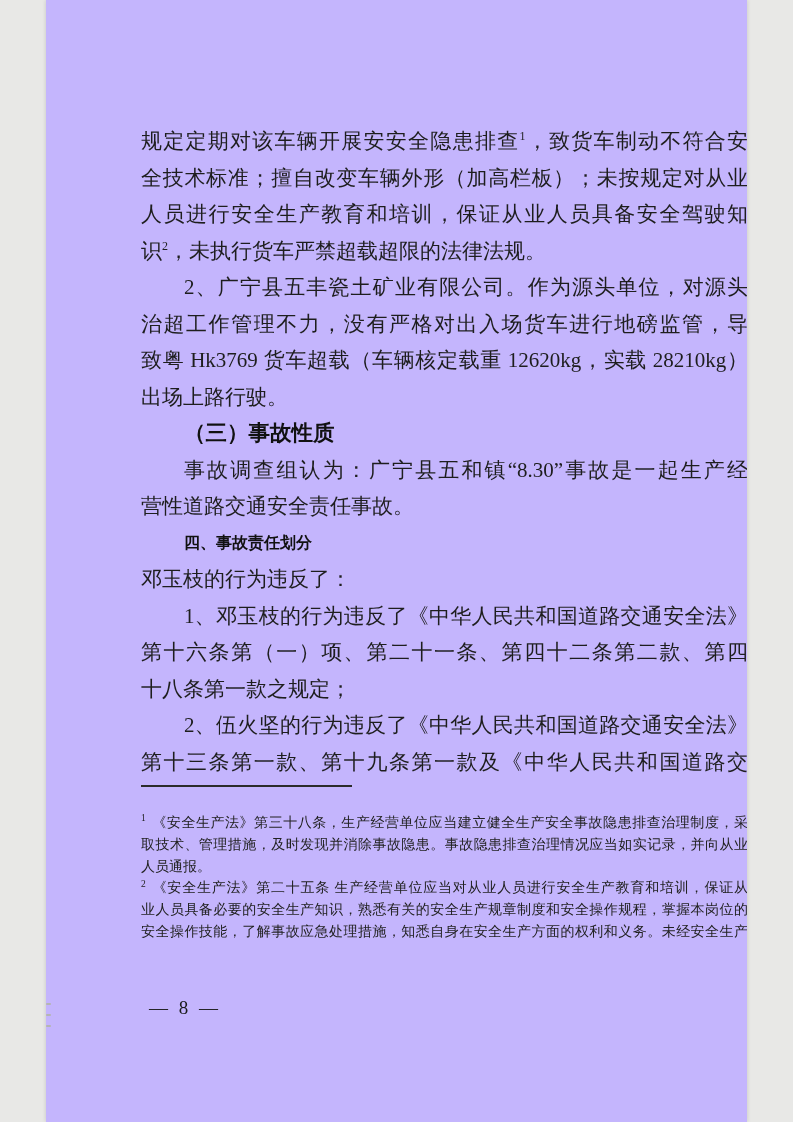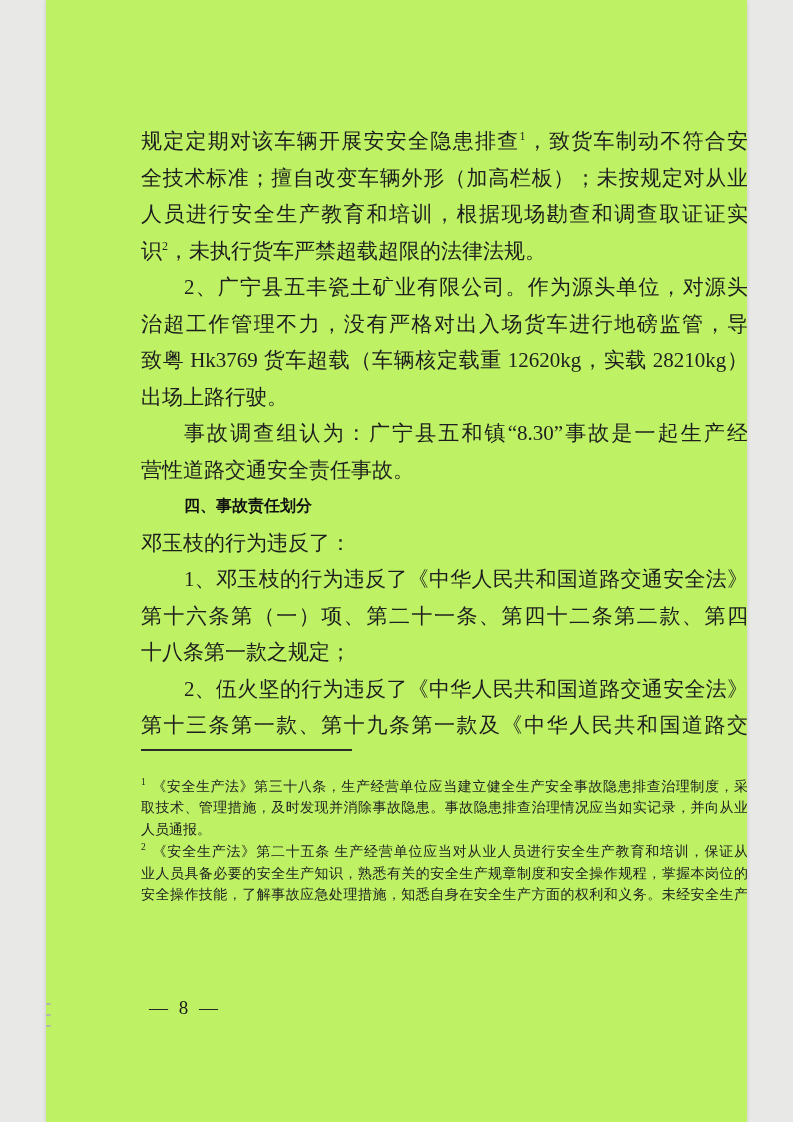--- a/index.html
+++ b/index.html
@@ -1,20 +1,20 @@
 <!DOCTYPE html>
 <html><head>
 <meta charset="utf-8">
 <style>
   html,body{margin:0;padding:0;background:#e8e8e6;}
   .page{
     position:relative;
     width:688px;height:1122px;
     margin:0 auto;
-    background:#bef264;
+    background:#c4b5fd;
     font-family:"Liberation Serif","DejaVu Serif",serif;
     color:#1e1e1e;
     overflow:hidden;
     box-shadow:0 0 4px rgba(0,0,0,.15);
     padding-left:13px;
   }
   .content{
     position:absolute;left:95px;top:123px;width:607px;
   }
   .line{
@@ -67,26 +67,27 @@
   }
 </style>
 </head>
 <body>
 
 <div class="page">
   <div class="content">
     <div id="body-lines">
         <div class="line body just"><span>规定定期对该车辆开展安安全隐患排查</span><sup>1</sup><span>，致货车制动不符合安</span></div>
         <div class="line body just"><span>全技术标准；擅自改变车辆外形（加高栏板）；未按规定对从业</span></div>
-        <div class="line body just"><span>人员进行安全生产教育和培训，根据现场勘查和调查取证证实</span></div>
+        <div class="line body just"><span>人员进行安全生产教育和培训，保证从业人员具备安全驾驶知</span></div>
         <div class="line body"><span>识</span><sup>2</sup><span>，未执行货车严禁超载超限的法律法规。</span></div>
         <div class="line body just ind"><span>2、广宁县五丰瓷土矿业有限公司。作为源头单位，对源头</span></div>
         <div class="line body just"><span>治超工作管理不力，没有严格对出入场货车进行地磅监管，导</span></div>
         <div class="line body just"><span>致粤 Hk3769 货车超载（车辆核定载重 12620kg，实载 28210kg）</span></div>
         <div class="line body"><span>出场上路行驶。</span></div>
+        <div class="line h3 ind"><span>（三）事故性质</span></div>
         <div class="line body just ind"><span>事故调查组认为：广宁县五和镇“8.30”事故是一起生产经</span></div>
         <div class="line body"><span>营性道路交通安全责任事故。</span></div>
         <div class="line h2 ind"><span>四、事故责任划分</span></div>
         <div class="line body"><span>邓玉枝的行为违反了：</span></div>
         <div class="line body just ind"><span>1、邓玉枝的行为违反了《中华人民共和国道路交通安全法》</span></div>
         <div class="line body just"><span>第十六条第（一）项、第二十一条、第四十二条第二款、第四</span></div>
         <div class="line body"><span>十八条第一款之规定；</span></div>
         <div class="line body just ind"><span>2、伍火坚的行为违反了《中华人民共和国道路交通安全法》</span></div>
         <div class="line body just"><span>第十三条第一款、第十九条第一款及《中华人民共和国道路交</span></div>
       </div>

